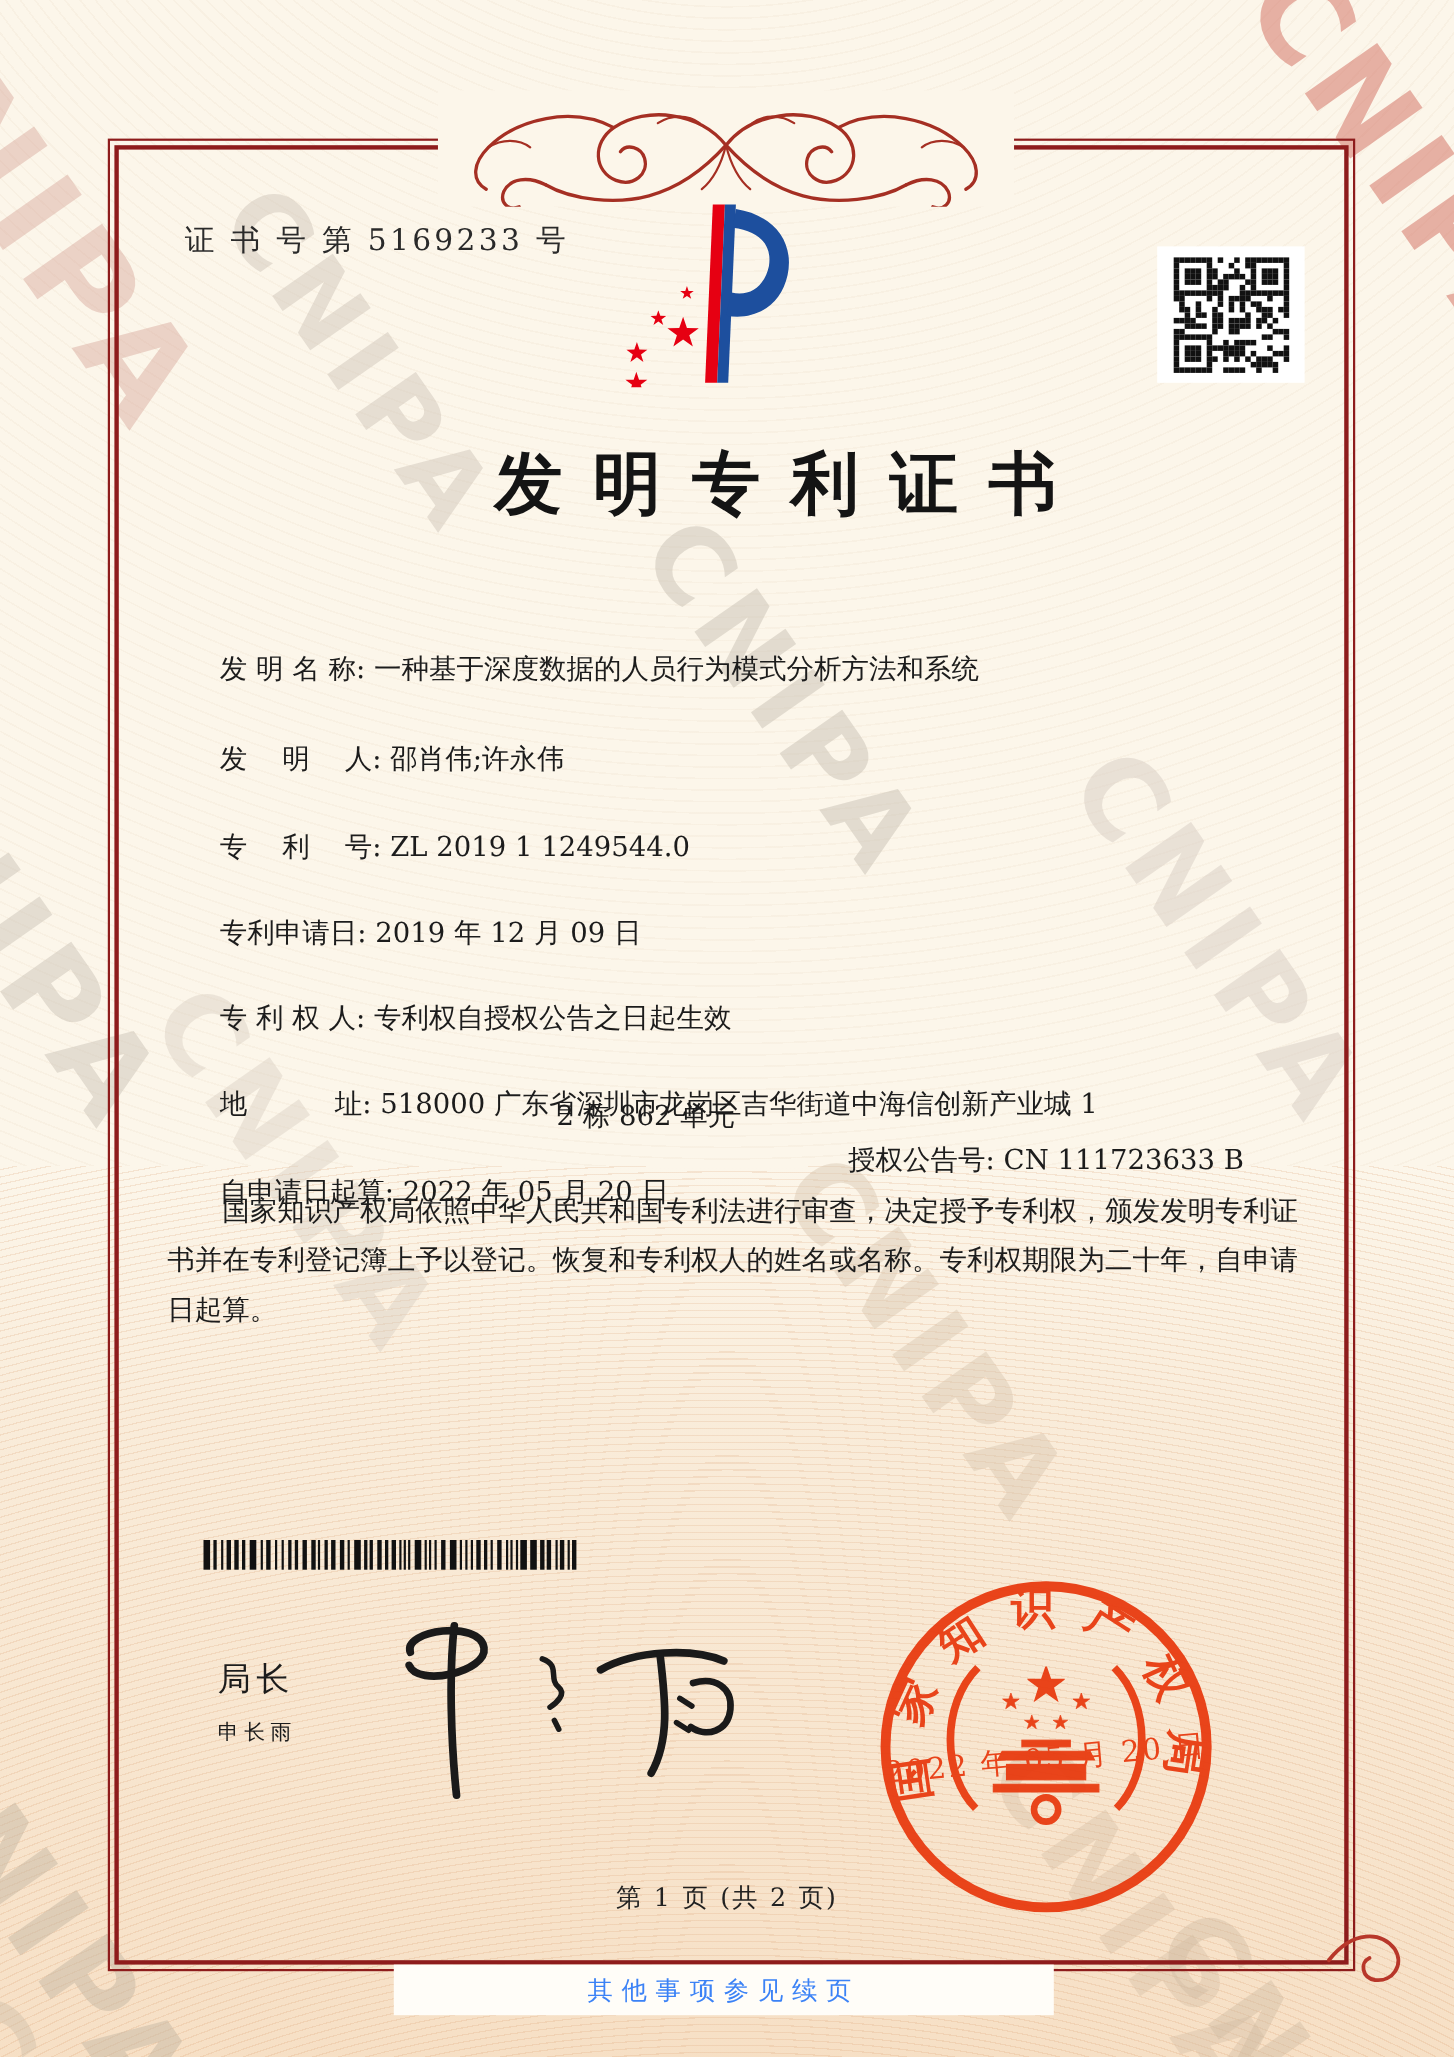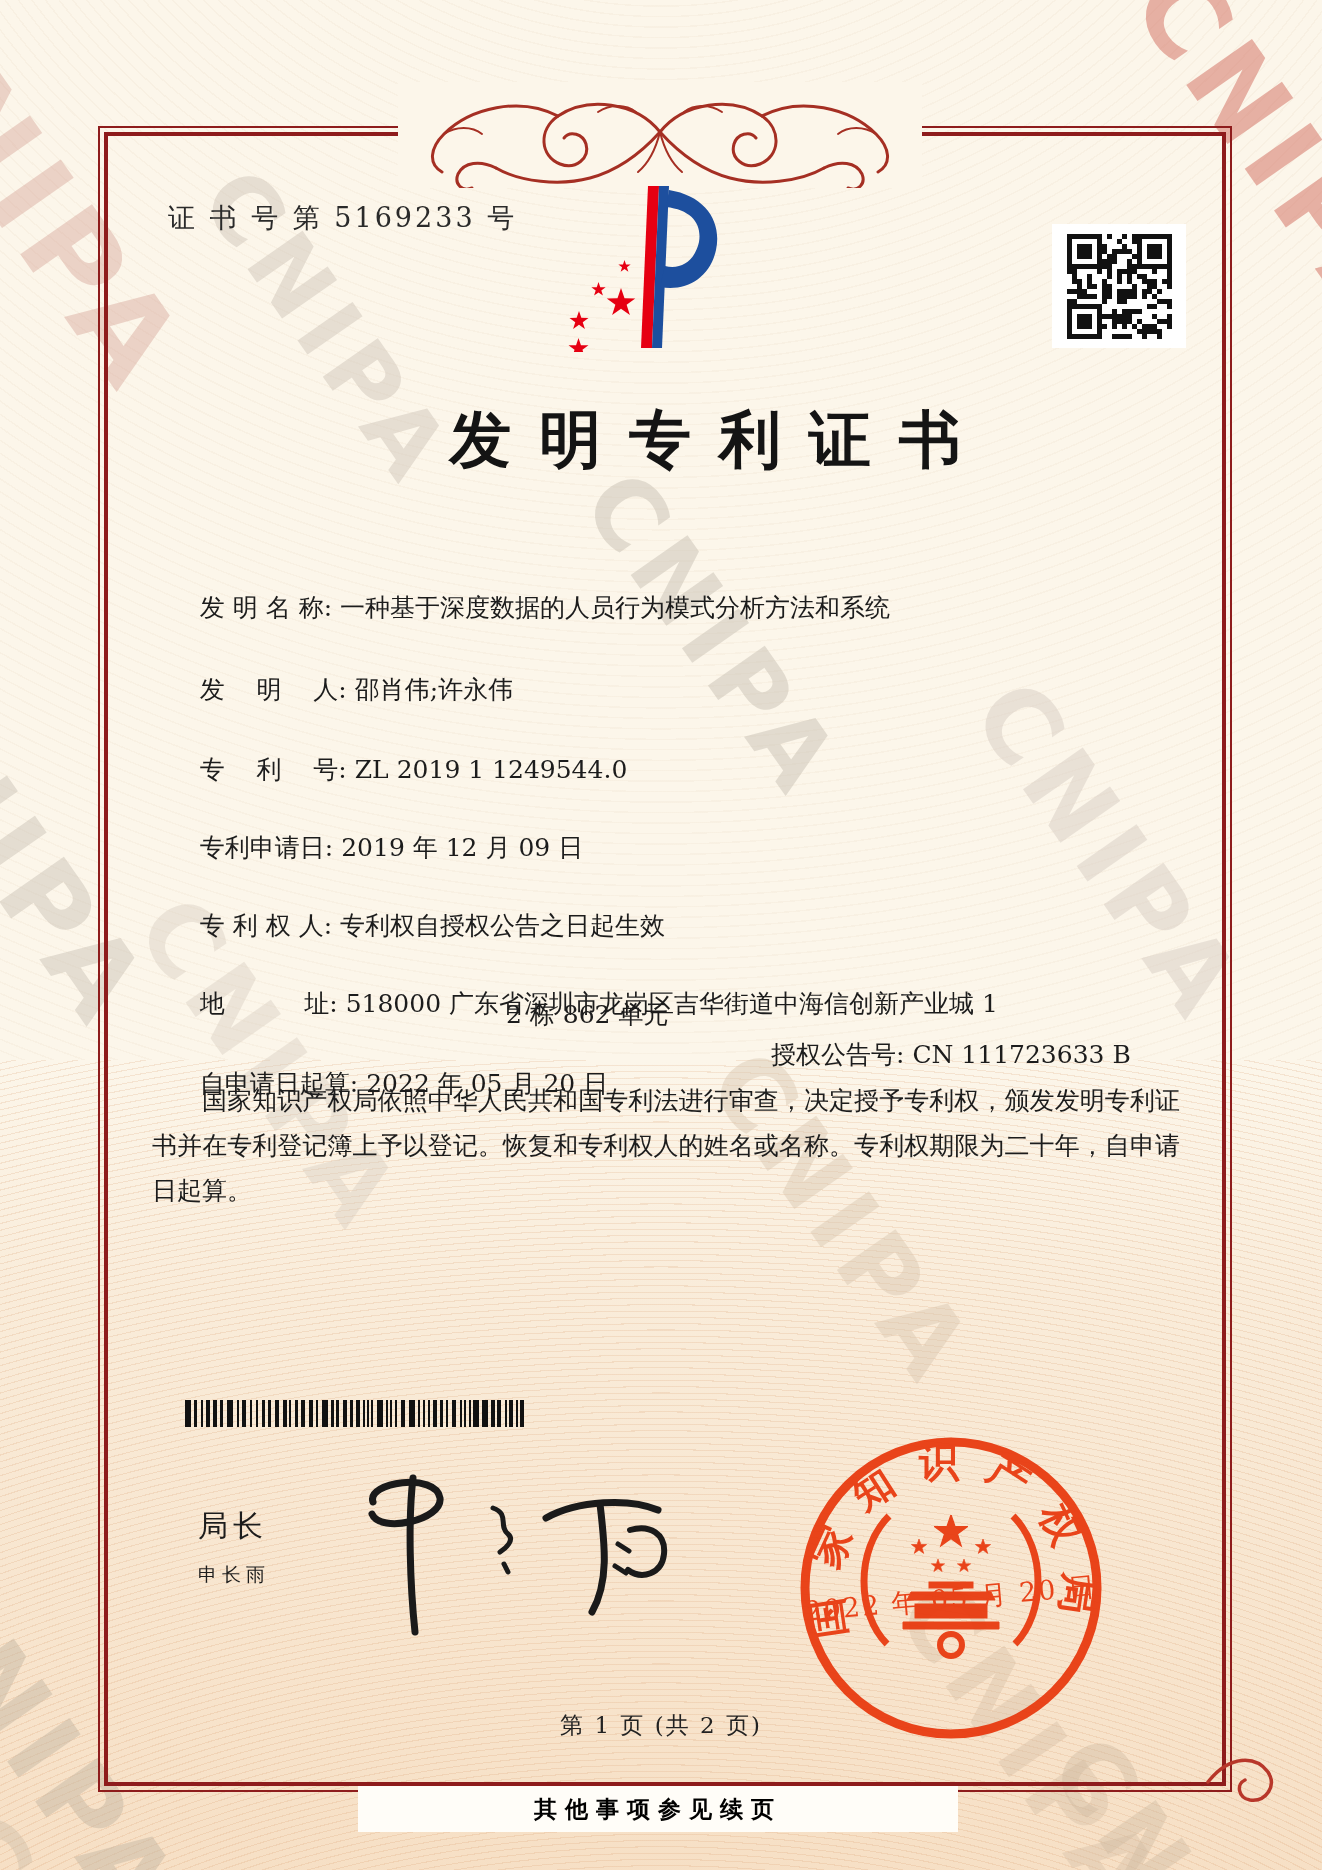--- a/index.html
+++ b/index.html
@@ -79,21 +79,21 @@
   .seal-ring-text { font-size:40px; font-weight:bold; letter-spacing:24px; fill:#e8380d; }
   .seal-date { font-size:27px; fill:#e8380d; letter-spacing:2px; }
   .footer-page {
     position:absolute; left:104px; width:1114px; top:1710px; z-index:5;
     text-align:center; font-size:23px; letter-spacing:2px; color:#222;
   }
   .footer-strip {
     position:absolute; left:358px; top:1786px; width:600px; height:46px; z-index:8;
     background:#fffdf8; display:flex; align-items:center; justify-content:center;
   }
-  .footer-strip span { font-size:23px; letter-spacing:8px; color:#000000; white-space:pre;font-weight:bold; }
+  .footer-strip span { font-size:23px; letter-spacing:8px; color:#3b82f6; white-space:pre; }
 </style>
 </head>
 <body>
 
 <div class="page">
 
   <div class="upper-texture"></div>
   <div class="wave-zone"></div>
 
   <div class="wm" style="left:-46px; top:-34px; font-size:120px; color:rgba(213,160,148,.42);">CNIPA</div>

